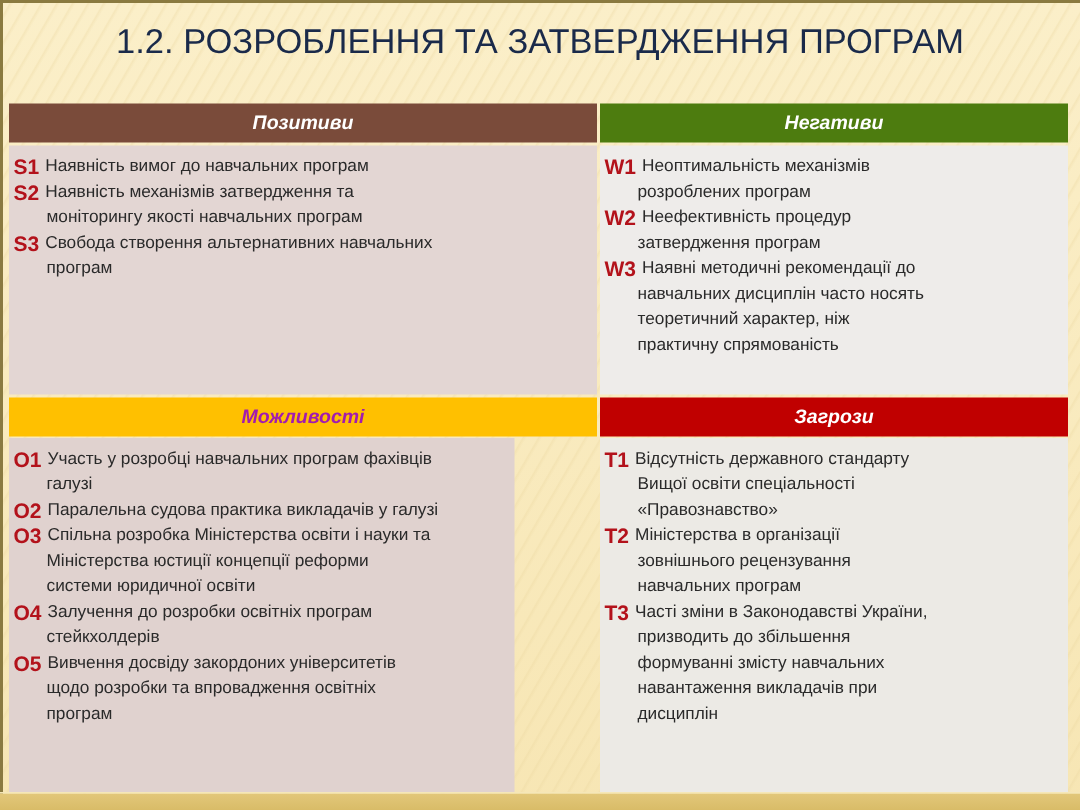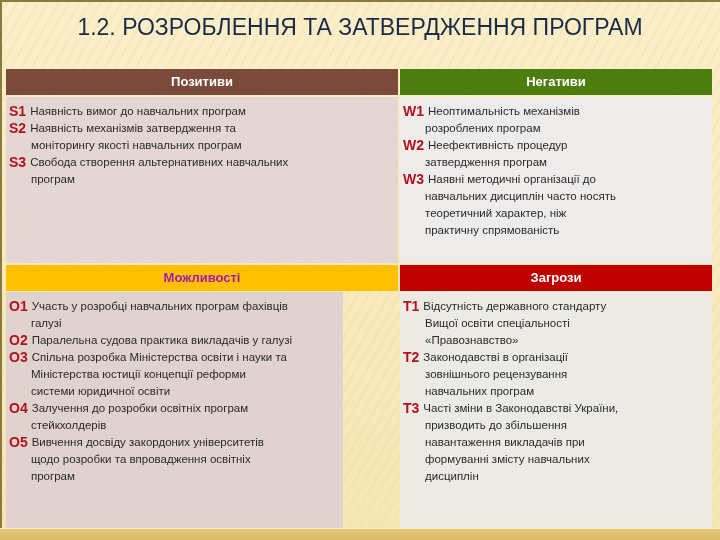--- a/index.html
+++ b/index.html
@@ -23,21 +23,21 @@
   .title {
     position: absolute; left: 0; top: 14px; width: 720px; text-align: center;
     font-size: 23px; color: #1a2a4a; letter-spacing: 0px;
     font-family: "Liberation Sans", sans-serif;
   }
   .table {
     position: absolute; left: 6px; top: 69px; width: 706px; height: 460px;
   }
   .hdr {
     position: absolute; height: 26px; line-height: 26px; text-align: center;
-    font-size: 13px; font-weight: bold; color: #ffffff;
+    font-size: 13px; font-weight: bold; color: #ffffff; font-style: italic;
   }
   .cell {
     position: absolute; box-sizing: border-box; padding: 6px 6px 0 3px;
     font-size: 11.5px; color: #2a2a2a; line-height: 17px;
   }
   .item { display: flex; }
   .code { font-weight: bold; color: #b3121b; font-size: 14px; flex: 0 0 auto; margin-right: 4px; }
   .txt { flex: 1 1 auto; }
   .indent { padding-left: 22px; }
 </style>
@@ -89,21 +89,21 @@
         </div>
         <div class="item">
           <span class="code">W2</span>
           <span class="txt">Неефективність процедур</span>
         </div>
         <div class="item indent">
           <span class="txt">затвердження програм</span>
         </div>
         <div class="item">
           <span class="code">W3</span>
-          <span class="txt">Наявні  методичні організації до</span>
+          <span class="txt">Наявні  методичні рекомендації до</span>
         </div>
         <div class="item indent">
           <span class="txt">навчальних дисциплін часто носять</span>
         </div>
         <div class="item indent">
           <span class="txt">теоретичний характер, ніж</span>
         </div>
         <div class="item indent">
           <span class="txt">практичну спрямованість</span>
         </div>
@@ -164,39 +164,39 @@
           <span class="txt">Відсутність державного стандарту</span>
         </div>
         <div class="item indent">
           <span class="txt">Вищої освіти спеціальності</span>
         </div>
         <div class="item indent">
           <span class="txt">«Правознавство»</span>
         </div>
         <div class="item">
           <span class="code">T2</span>
-          <span class="txt">Законодавстві в організації</span>
+          <span class="txt">Міністерства в організації</span>
         </div>
         <div class="item indent">
           <span class="txt">зовнішнього рецензування</span>
         </div>
         <div class="item indent">
           <span class="txt">навчальних програм</span>
         </div>
         <div class="item">
           <span class="code">T3</span>
           <span class="txt">Часті зміни в Законодавстві України,</span>
         </div>
         <div class="item indent">
           <span class="txt">призводить до збільшення</span>
         </div>
         <div class="item indent">
+          <span class="txt">формуванні змісту навчальних</span>
+        </div>
+        <div class="item indent">
           <span class="txt">навантаження викладачів при</span>
         </div>
         <div class="item indent">
-          <span class="txt">формуванні змісту навчальних</span>
-        </div>
-        <div class="item indent">
           <span class="txt">дисциплін</span>
         </div>
       </div>
   </div>
 </div>
 
 </body></html>

